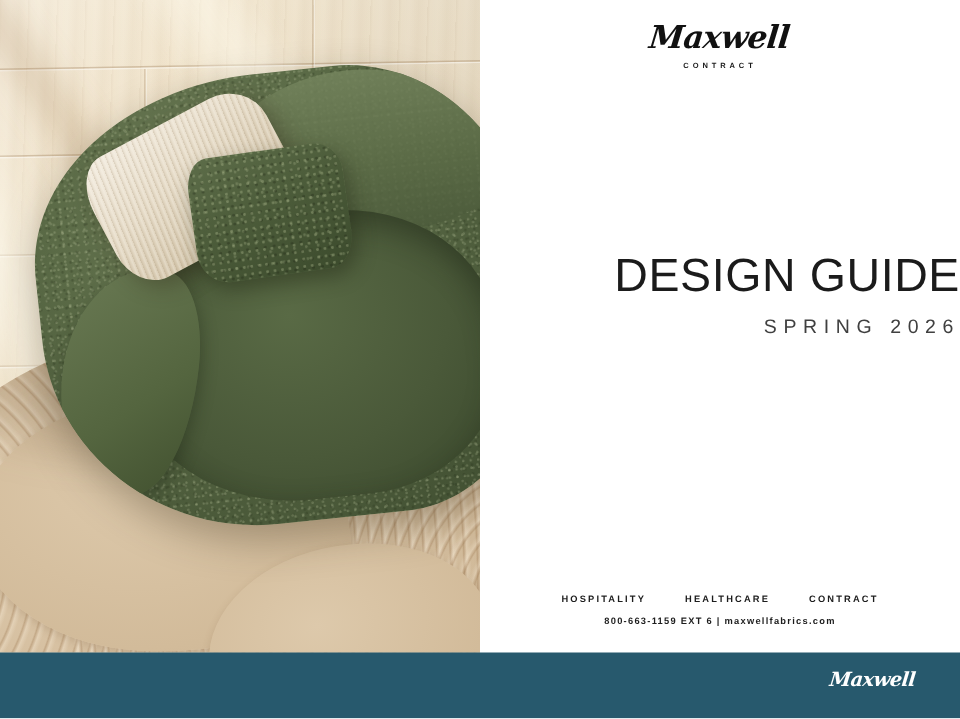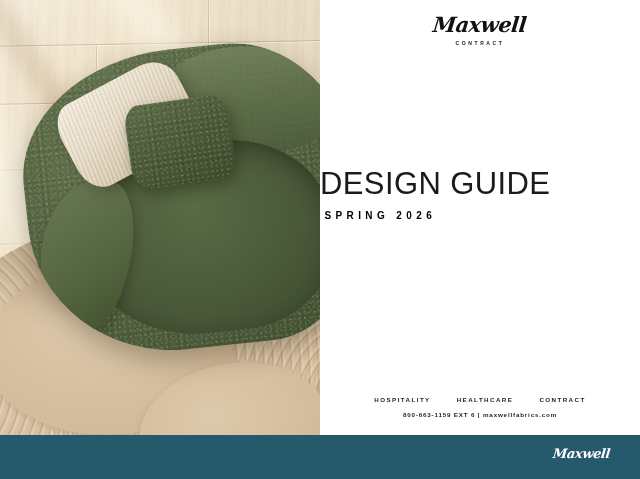--- a/index.html
+++ b/index.html
@@ -300,38 +300,38 @@
     letter-spacing: 2.6px;
     color: #1a1a1a;
     font-weight: 700;
   }
 
   .title-block {
     position: absolute;
     left: 0;
     top: 168px;
     width: 320px;
-    text-align: left;
+    text-align: right;
   }
   .main-title {
     font-family: "Liberation Sans", sans-serif;
     font-weight: 300;
     font-size: 31px;
     letter-spacing: 0.4px;
     color: #1b1b1b;
     line-height: 1.05;
     white-space: nowrap;
   }
   .sub-title {
     margin-top: 9px;
     font-family: "Liberation Sans", sans-serif;
-    font-weight: 700;
-    font-size: 10px;
+    font-weight: 400;
+    font-size: 13px;
     letter-spacing: 4.4px;
-    color: #000000;
+    color: #404040;
     white-space: nowrap;
     text-indent: 4.4px;
   }
 
   .footer-block {
     position: absolute;
     left: 0;
     top: 396px;
     width: 320px;
     text-align: center;

